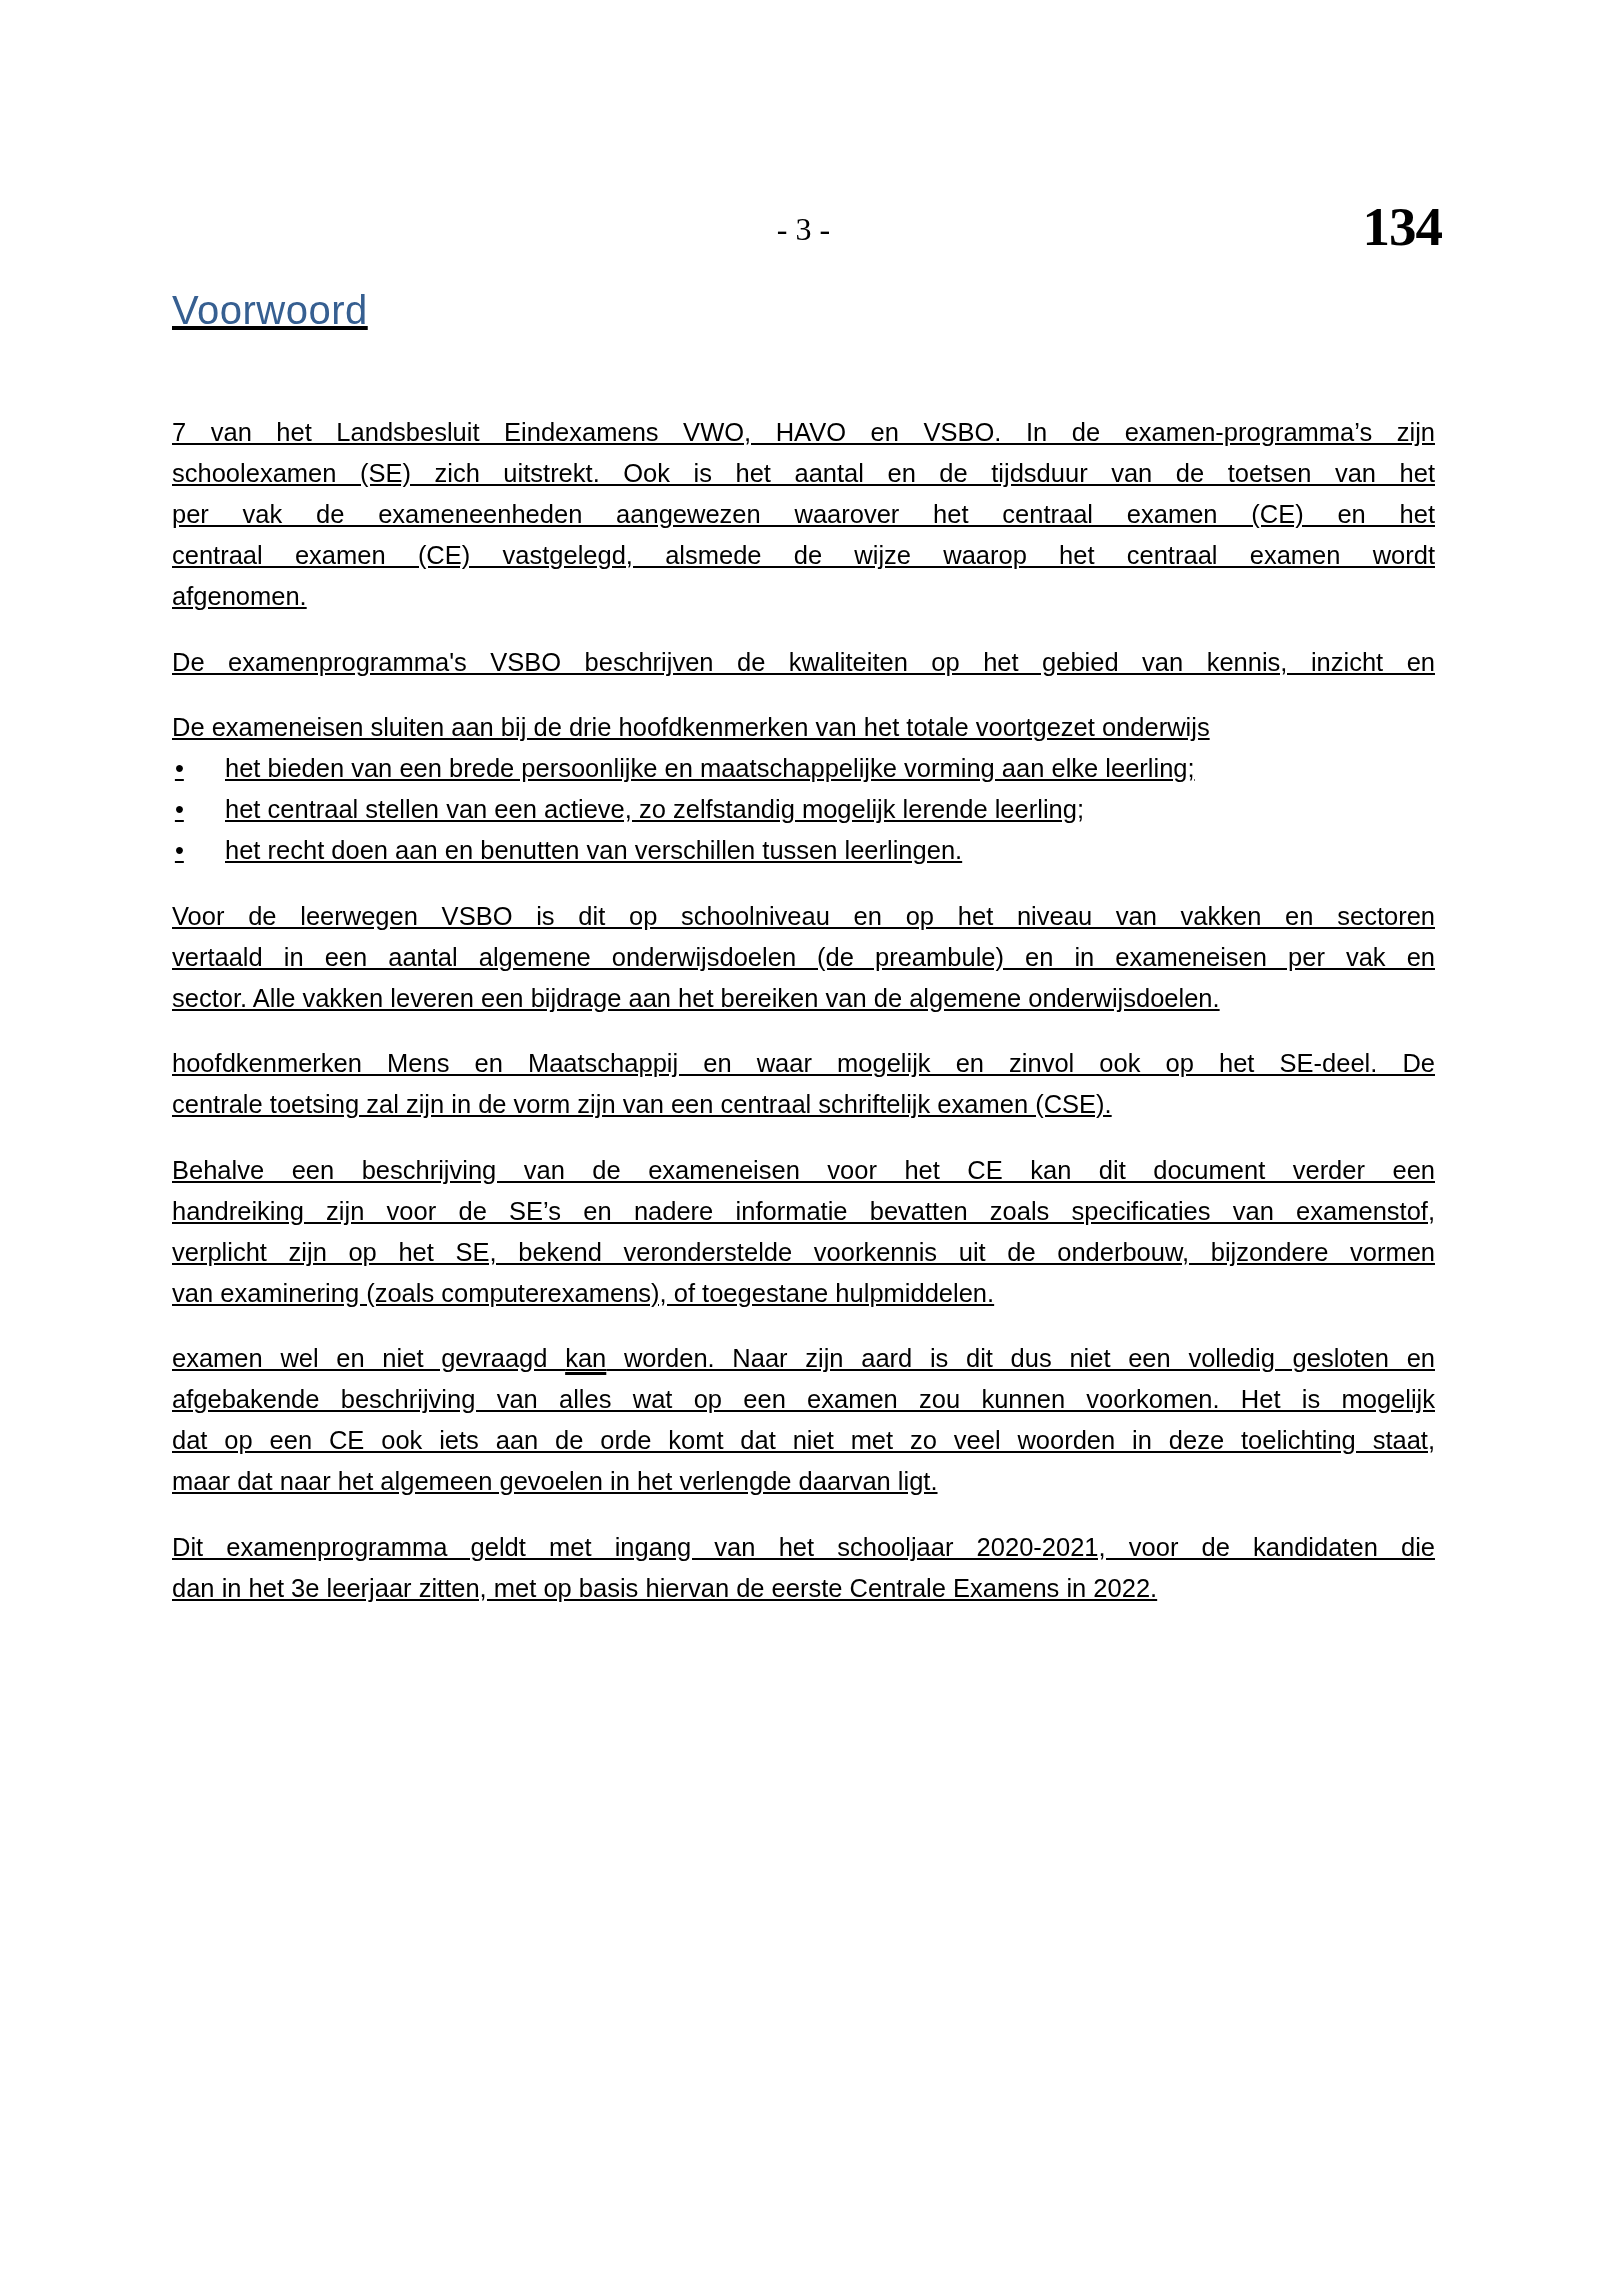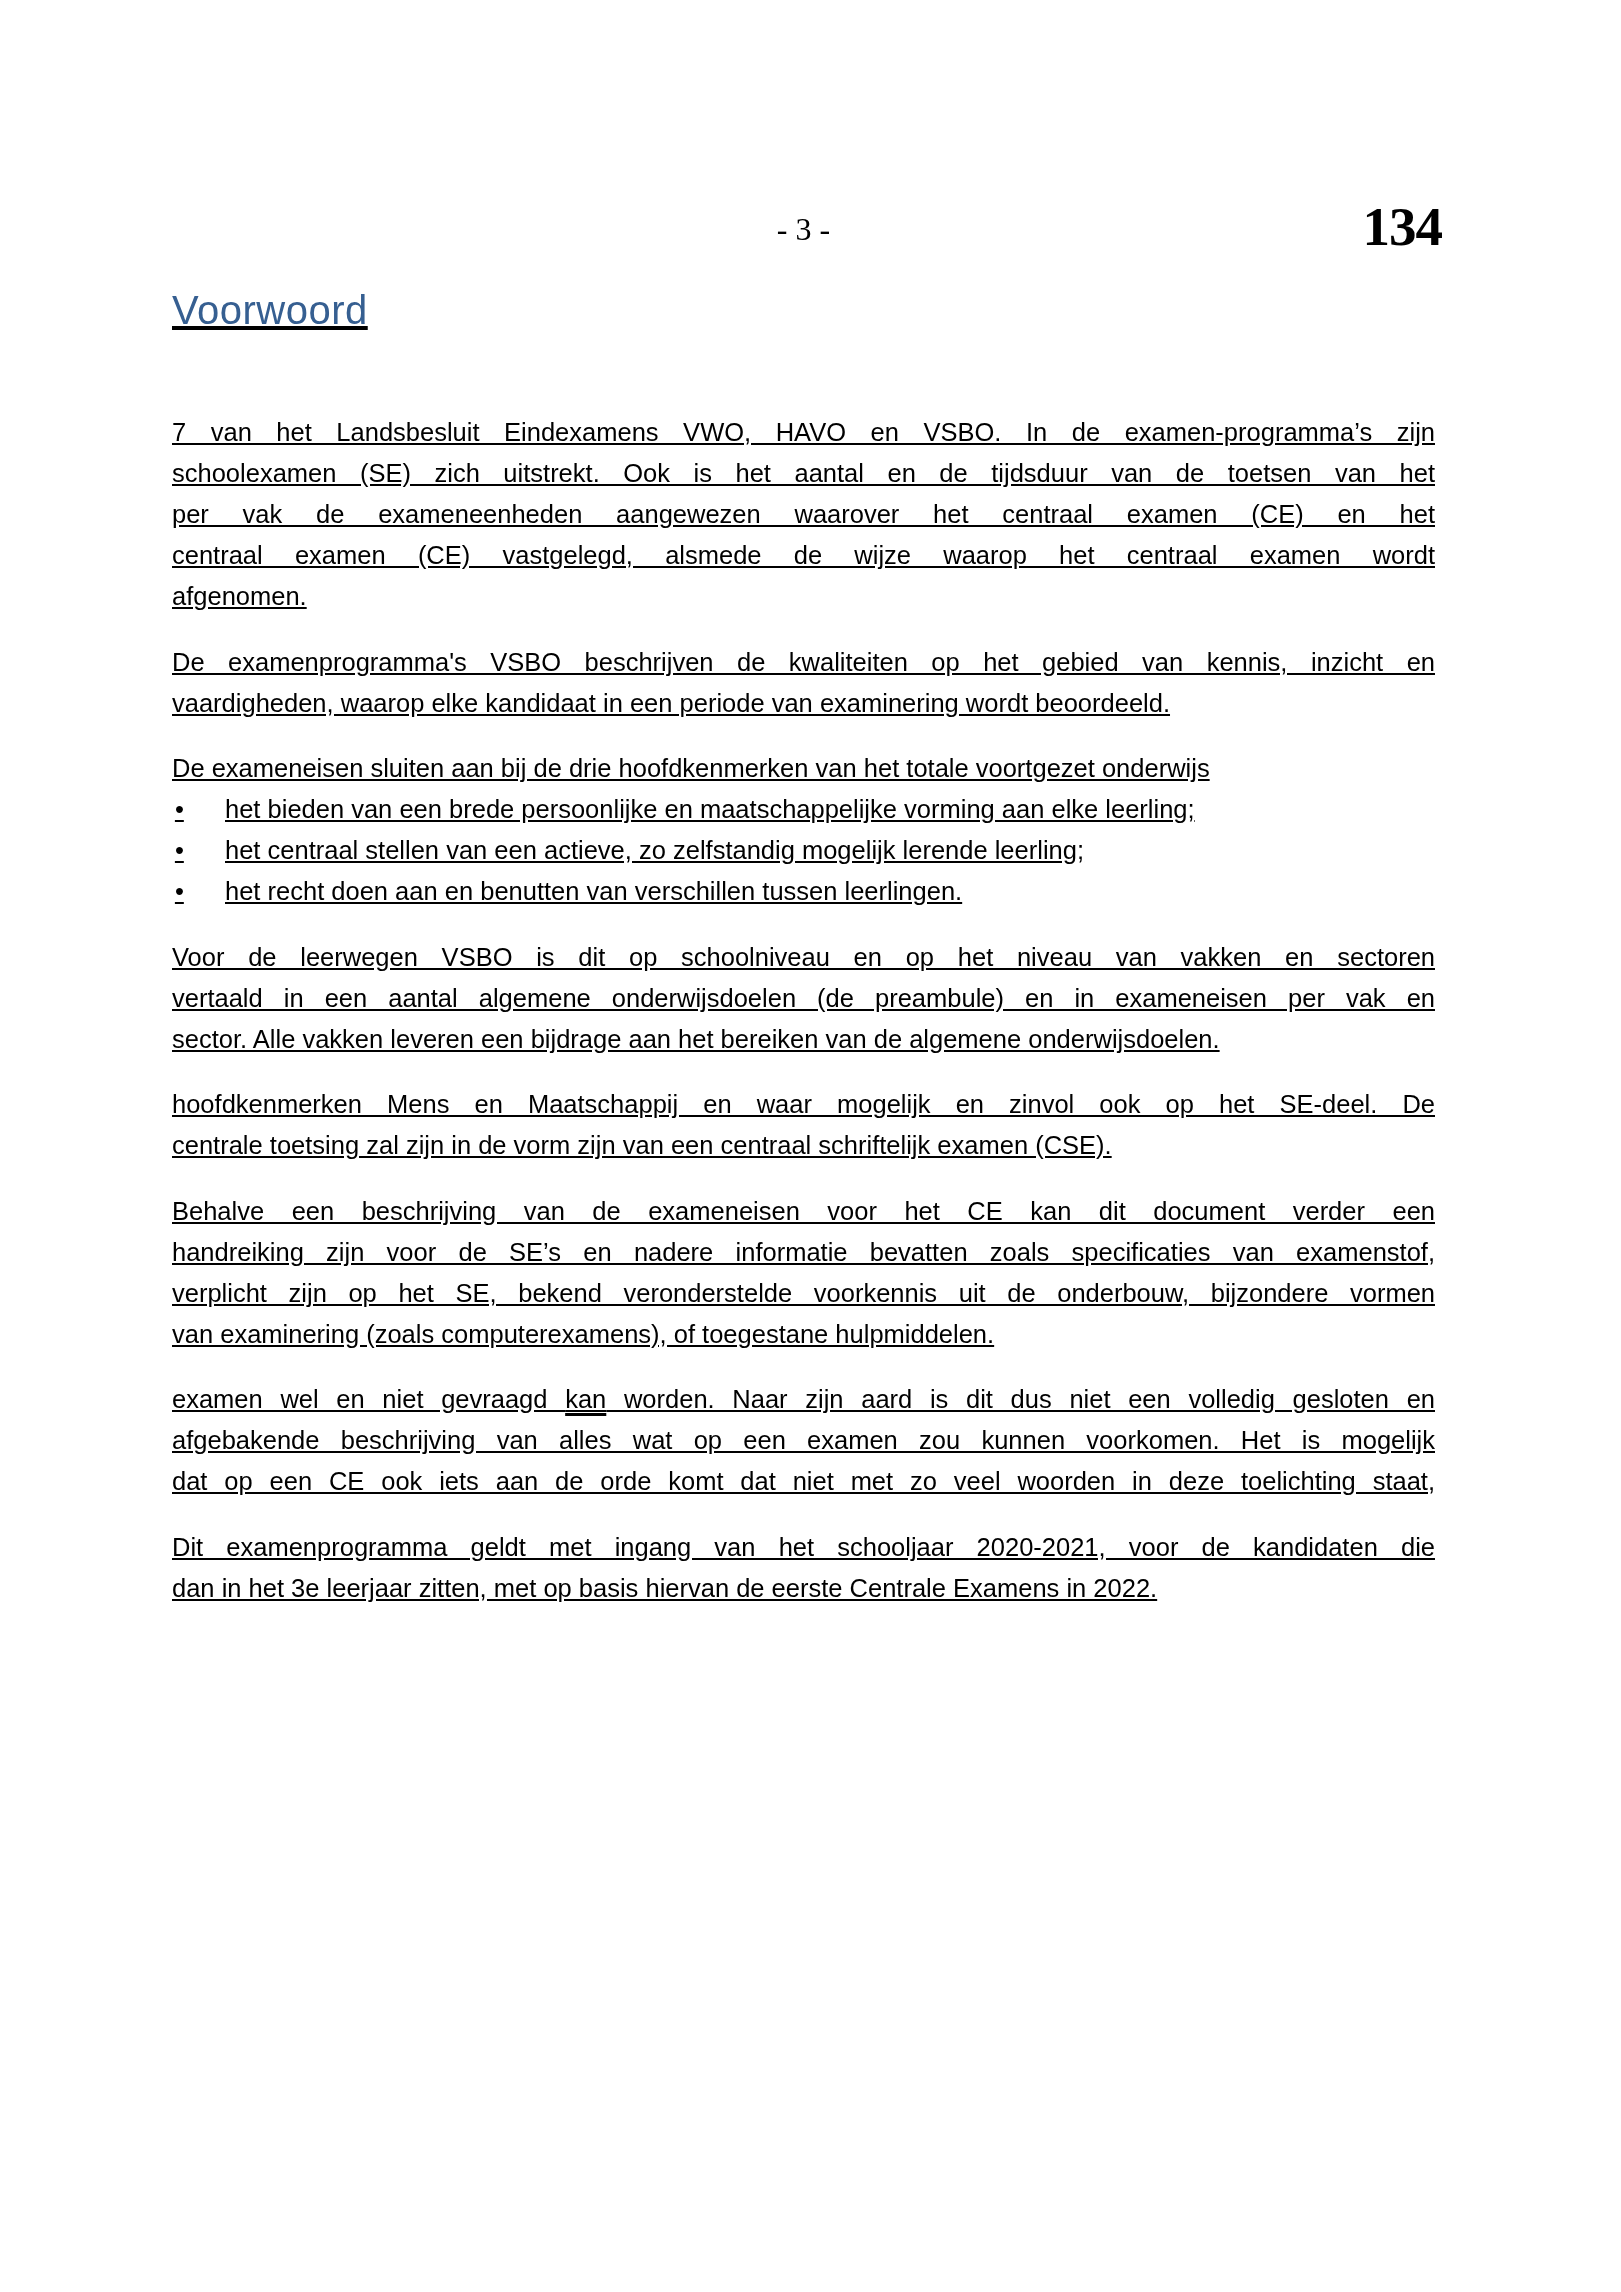--- a/index.html
+++ b/index.html
@@ -102,21 +102,20 @@
     <div class="para first">
       <div class="ln j">7 van het Landsbesluit Eindexamens VWO, HAVO en VSBO. In de examen-programma’s zijn</div>
       <div class="ln j">schoolexamen (SE) zich uitstrekt. Ook is het aantal en de tijdsduur van de toetsen van het</div>
       <div class="ln j">per vak de exameneenheden aangewezen waarover het centraal examen (CE) en het</div>
       <div class="ln j">centraal examen (CE) vastgelegd, alsmede de wijze waarop het centraal examen wordt</div>
       <div class="ln">afgenomen.</div>
     </div>
 
     <div class="para">
       <div class="ln j">De examenprogramma's VSBO beschrijven de kwaliteiten op het gebied van kennis, inzicht en</div>
-      <div class="ln">vaardigheden, waarop elke kandidaat in een periode van examinering wordt beoordeeld.</div>
     </div>
 
     <div class="para">
       <div class="ln">De exameneisen sluiten aan bij de drie hoofdkenmerken van het totale voortgezet onderwijs</div>
       <div class="brow">
         <span class="dot">•</span>
         <span class="btxt">het bieden van een brede persoonlijke en maatschappelijke vorming aan elke leerling;</span>
       </div>
       <div class="brow">
         <span class="dot">•</span>
@@ -143,20 +142,21 @@
       <div class="ln j">Behalve een beschrijving van de exameneisen voor het CE kan dit document verder een</div>
       <div class="ln j">handreiking zijn voor de SE’s en nadere informatie bevatten zoals specificaties van examenstof,</div>
       <div class="ln j">verplicht zijn op het SE, bekend veronderstelde voorkennis uit de onderbouw, bijzondere vormen</div>
       <div class="ln">van examinering (zoals computerexamens), of toegestane hulpmiddelen.</div>
     </div>
 
     <div class="para">
       <div class="ln j"><span>examen wel en niet gevraagd </span><span class="u">kan</span><span> worden. Naar zijn aard is dit dus niet een volledig gesloten en</span></div>
       <div class="ln j">afgebakende beschrijving van alles wat op een examen zou kunnen voorkomen. Het is mogelijk</div>
       <div class="ln j">dat op een CE ook iets aan de orde komt dat niet met zo veel woorden in deze toelichting staat,</div>
+      <div class="ln">maar dat naar het algemeen gevoelen in het verlengde daarvan ligt.</div>
     </div>
 
     <div class="para">
       <div class="ln j">Dit examenprogramma geldt met ingang van het schooljaar 2020-2021, voor de kandidaten die</div>
       <div class="ln">dan in het 3e leerjaar zitten, met op basis hiervan de eerste Centrale Examens in 2022.</div>
     </div>
 
   </div>
 </div>
 

